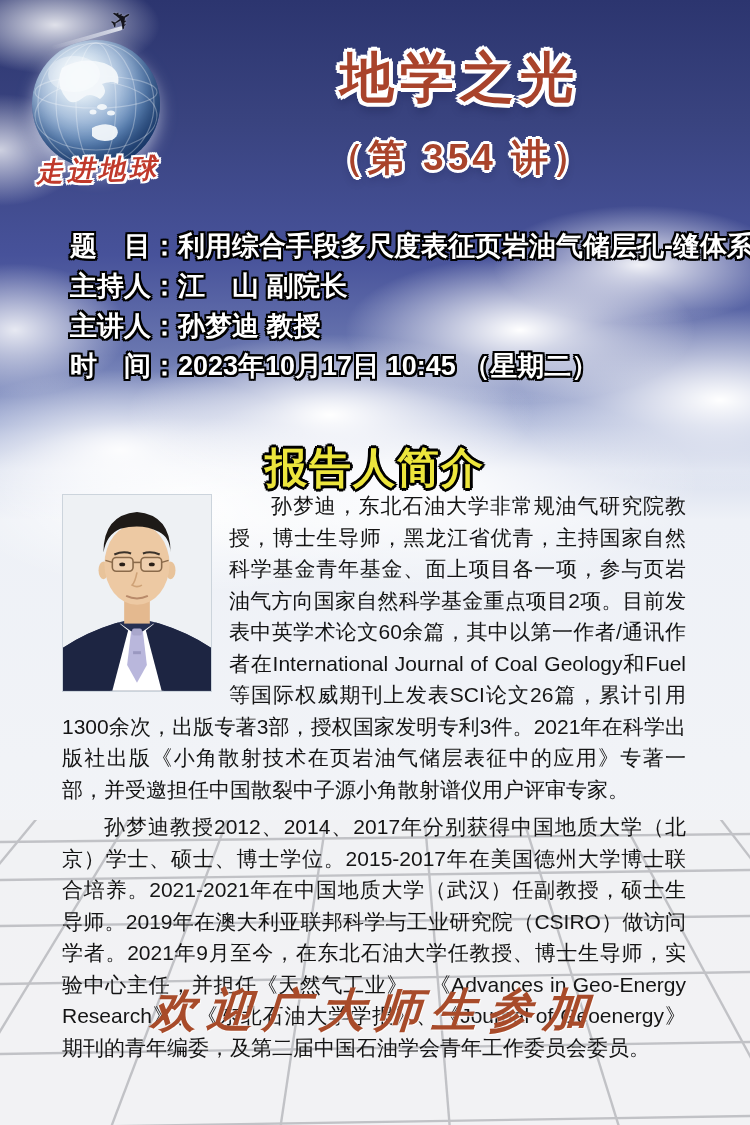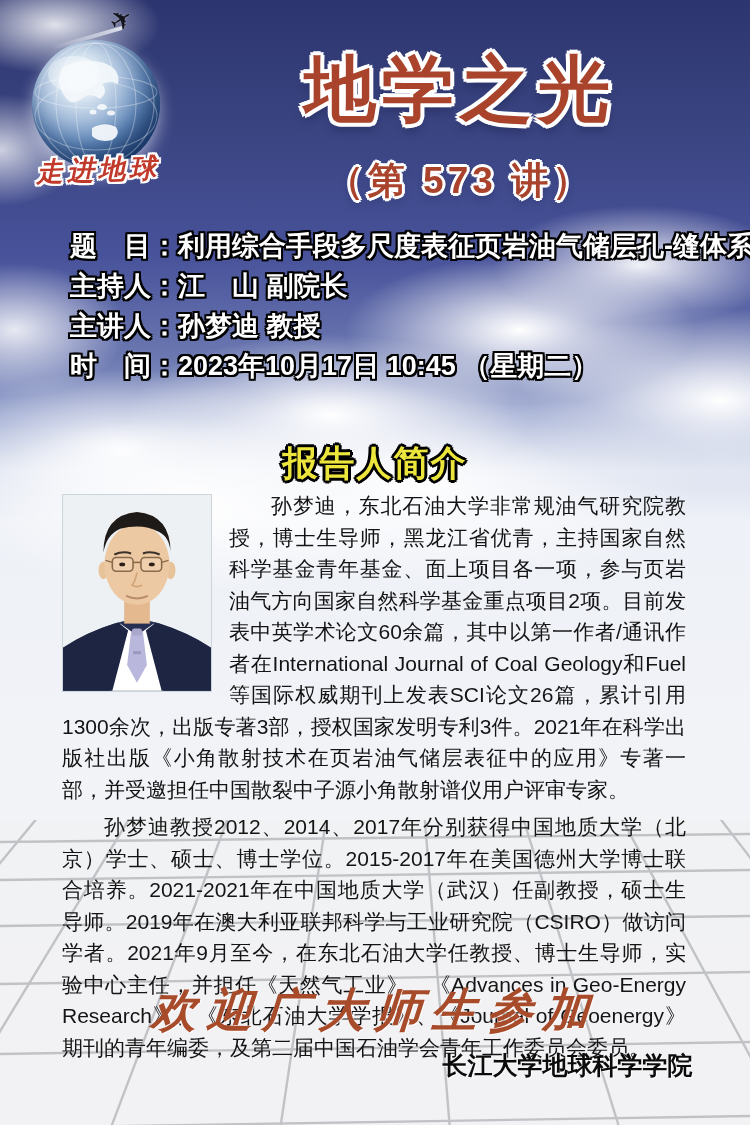--- a/index.html
+++ b/index.html
@@ -65,21 +65,21 @@
     letter-spacing: 4px; text-align: center;
     color: #c0392b;
     text-shadow: -2px -2px 0 #fff, 2px -2px 0 #fff, -2px 2px 0 #fff, 2px 2px 0 #fff,
                  0 -2px 0 #fff, 0 2px 0 #fff, -2px 0 0 #fff, 2px 0 0 #fff;
     transform: rotate(-2deg);
   }
 
   
   .title-wrap { position: absolute; left: 170px; right: 0; top: 42px; text-align: center; }
   .main-title {
-    margin: 0; font-size: 72px; font-weight: bold; letter-spacing: 6px;
+    margin: 0; font-size: 54px; font-weight: bold; letter-spacing: 6px;
     color: #a9432b;
     text-shadow: -4px 0 #fff, 4px 0 #fff, 0 -4px #fff, 0 4px #fff,
                  -3px -3px #fff, 3px -3px #fff, -3px 3px #fff, 3px 3px #fff,
                  0 7px 10px rgba(10,15,50,.35);
   }
   .sub-title {
     margin-top: 18px; font-size: 37px; font-weight: bold; letter-spacing: 4px;
     color: #a9432b;
     text-shadow: -3px 0 #fff, 3px 0 #fff, 0 -3px #fff, 0 3px #fff,
                  -2px -2px #fff, 2px -2px #fff, -2px 2px #fff, 2px 2px #fff,
@@ -92,21 +92,21 @@
     font-size: 27px; font-weight: bold; color: #ffffff;
     line-height: 40px; white-space: nowrap;
     text-shadow: -2px -2px 0 #000, 0 -2px 0 #000, 2px -2px 0 #000,
                  -2px 0 0 #000, 2px 0 0 #000,
                  -2px 2px 0 #000, 0 2px 0 #000, 2px 2px 0 #000;
   }
 
   
   .profile-heading {
     position: absolute; left: 0; right: 0; top: 440px; margin: 0;
-    text-align: center; font-size: 35px; font-weight: bold; letter-spacing: 2px;
+    text-align: center; font-size: 42px; font-weight: bold; letter-spacing: 2px;
     color: #ece53c;
     text-shadow: -2px -2px 0 #000, 0 -2px 0 #000, 2px -2px 0 #000,
                  -2px 0 0 #000, 2px 0 0 #000,
                  -2px 2px 0 #000, 0 2px 0 #000, 2px 2px 0 #000,
                  -3px 0 0 #000, 3px 0 0 #000, 0 3px 0 #000, 0 -3px 0 #000;
   }
 
   .bio { position: absolute; left: 62px; right: 58px; top: 490px; }
   .photo {
     float: left; width: 150px; height: 198px; margin: 4px 17px 8px 0;
@@ -188,21 +188,21 @@
           </g>
           <ellipse cx="42" cy="34" rx="26" ry="18" fill="rgba(255,255,255,0.35)"></ellipse>
         </g>
       </svg>
     </div>
     <div class="logo-caption">走进地球</div>
   </div>
 
   <div class="title-wrap">
     <h1 class="main-title">地学之光</h1>
-    <div class="sub-title">（第 573 讲）</div>
+    <div class="sub-title">（第 354 讲）</div>
   </div>
 
   <div class="info">
     <div class="info-row"><span>题　目</span><span>：</span><span>利用综合手段多尺度表征页岩油气储层孔-缝体系特征</span></div>
     <div class="info-row"><span>主持人</span><span>：</span><span>江　山 副院长</span></div>
     <div class="info-row"><span>主讲人</span><span>：</span><span>孙梦迪 教授</span></div>
     <div class="info-row"><span>时　间</span><span>：</span><span>2023年10月17日 10:45 （星期二）</span></div>
   </div>
 
   <h2 class="profile-heading">报告人简介</h2>
@@ -248,16 +248,15 @@
         <path d="M64,102 Q75,107 86,102" stroke="#b98a6a" stroke-width="2" fill="none"></path>
       </svg>
     </div>
     <p>孙梦迪，东北石油大学非常规油气研究院教授，博士生导师，黑龙江省优青，主持国家自然科学基金青年基金、面上项目各一项，参与页岩油气方向国家自然科学基金重点项目2项。目前发表中英学术论文60余篇，其中以第一作者/通讯作者在International Journal of Coal Geology和Fuel等国际权威期刊上发表SCI论文26篇，累计引用1300余次，出版专著3部，授权国家发明专利3件。2021年在科学出版社出版《小角散射技术在页岩油气储层表征中的应用》专著一部，并受邀担任中国散裂中子源小角散射谱仪用户评审专家。</p>
     <p>孙梦迪教授2012、2014、2017年分别获得中国地质大学（北京）学士、硕士、博士学位。2015-2017年在美国德州大学博士联合培养。2021-2021年在中国地质大学（武汉）任副教授，硕士生导师。2019年在澳大利亚联邦科学与工业研究院（CSIRO）做访问学者。2021年9月至今，在东北石油大学任教授、博士生导师，实验中心主任，并担任《天然气工业》、《Advances in Geo-Energy Research》、《东北石油大学学报》、《Journal of Geoenergy》期刊的青年编委，及第二届中国石油学会青年工作委员会委员。</p>
   </div>
 
   <div class="welcome">欢迎广大师生参加</div>
 
   <div class="signature">
-    <div>长江大学地球科学学院</div>
   </div>
 
 </div>
 
 </body></html>

